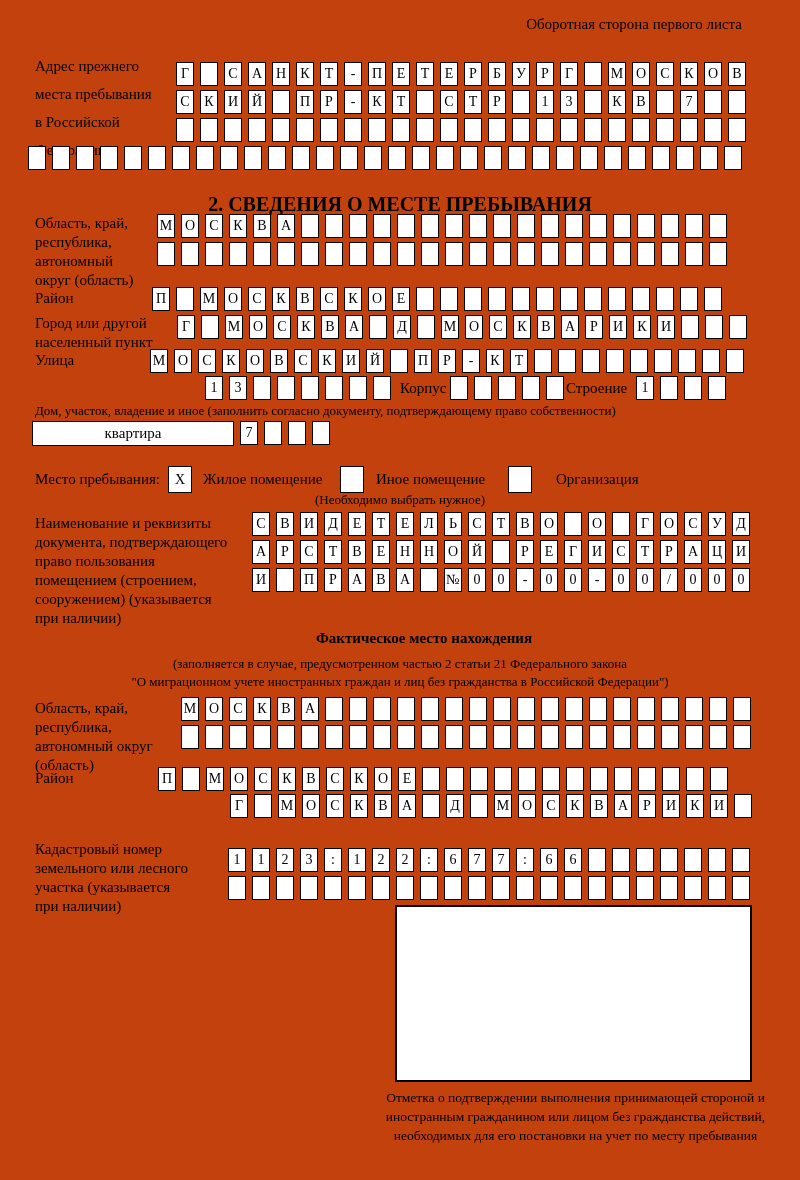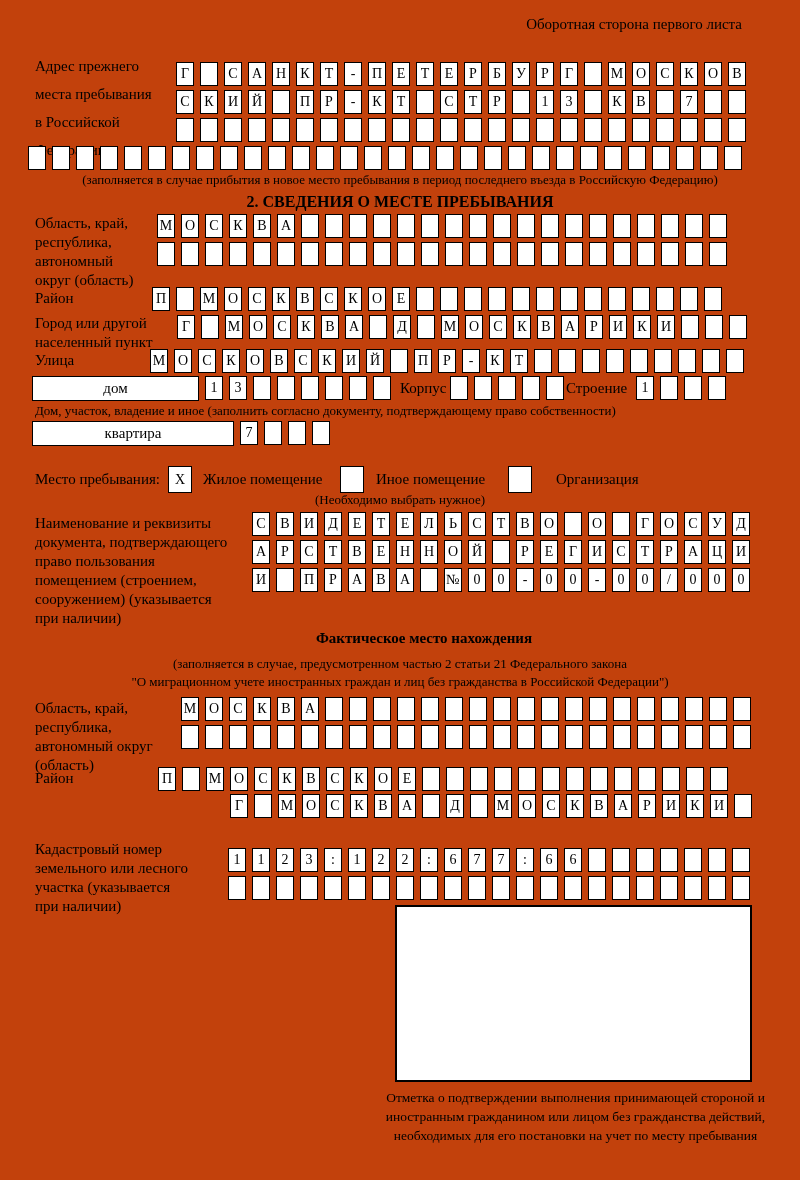--- a/index.html
+++ b/index.html
@@ -6,21 +6,21 @@
   .page{position:relative;width:800px;height:1180px;background:#c2410c;color:#000;
         font-family:"Liberation Serif", serif;overflow:hidden;}
   .abs{position:absolute;}
   .cells{display:flex;gap:6px;}
   .cell{width:16px;height:22px;border:1.5px solid #000;display:flex;align-items:center;
         justify-content:center;font-size:14px;line-height:1;background:#fff;flex:0 0 auto;}
   .lbl{font-size:15px;line-height:19px;white-space:pre-line;}
   .lbl-top{font-size:15px;line-height:28px;white-space:pre-line;}
   .cap{font-size:13px;line-height:16px;}
   .center{width:800px;text-align:center;left:0;}
-  .hdr{font-weight:bold;font-size:16px;}
+  .hdr{font-weight:bold;font-size:20px;}
   .hdr2{font-weight:bold;font-size:15px;}
   .box-label{border:1.5px solid #000;display:flex;align-items:center;justify-content:center;
         font-size:15px;background:#fff;}
   .checkbox{width:22px;height:25px;border:1.5px solid #000;display:flex;align-items:center;
         justify-content:center;font-size:14px;background:#fff;}
   .stamp{border:2px solid #000;background:#fff;}
   .inline-lbl{font-size:15px;line-height:25px;}
 </style>
 </head>
 <body>
@@ -136,21 +136,20 @@
       <div class="cell"></div>
       <div class="cell"></div>
       <div class="cell"></div>
       <div class="cell"></div>
       <div class="cell"></div>
       <div class="cell"></div>
       <div class="cell"></div>
       <div class="cell"></div>
       <div class="cell"></div>
     </div>
-  <div class="abs cap center" style="top:172px;">(заполняется в случае прибытия в новое место пребывания в период последнего въезда в Российскую Федерацию)</div>
 
   <div class="abs hdr center" style="top:193px;">2. СВЕДЕНИЯ О МЕСТЕ ПРЕБЫВАНИЯ</div>
 
   <div class="abs lbl" style="left:35px;top:214px;width:130px;">Область, край,
 республика,
 автономный
 округ (область)</div>
   <div class="abs cells" style="left:157px;top:214px;">
       <div class="cell">М</div>
       <div class="cell">О</div>
@@ -283,21 +282,20 @@
       <div class="cell"></div>
       <div class="cell"></div>
       <div class="cell"></div>
       <div class="cell"></div>
       <div class="cell"></div>
       <div class="cell"></div>
       <div class="cell"></div>
       <div class="cell"></div>
     </div>
 
-  <div class="abs box-label" style="left:32px;top:376px;width:165px;height:23px;">дом</div>
   <div class="abs cells" style="left:205px;top:376px;">
       <div class="cell">1</div>
       <div class="cell">3</div>
       <div class="cell"></div>
       <div class="cell"></div>
       <div class="cell"></div>
       <div class="cell"></div>
       <div class="cell"></div>
       <div class="cell"></div>
     </div>

